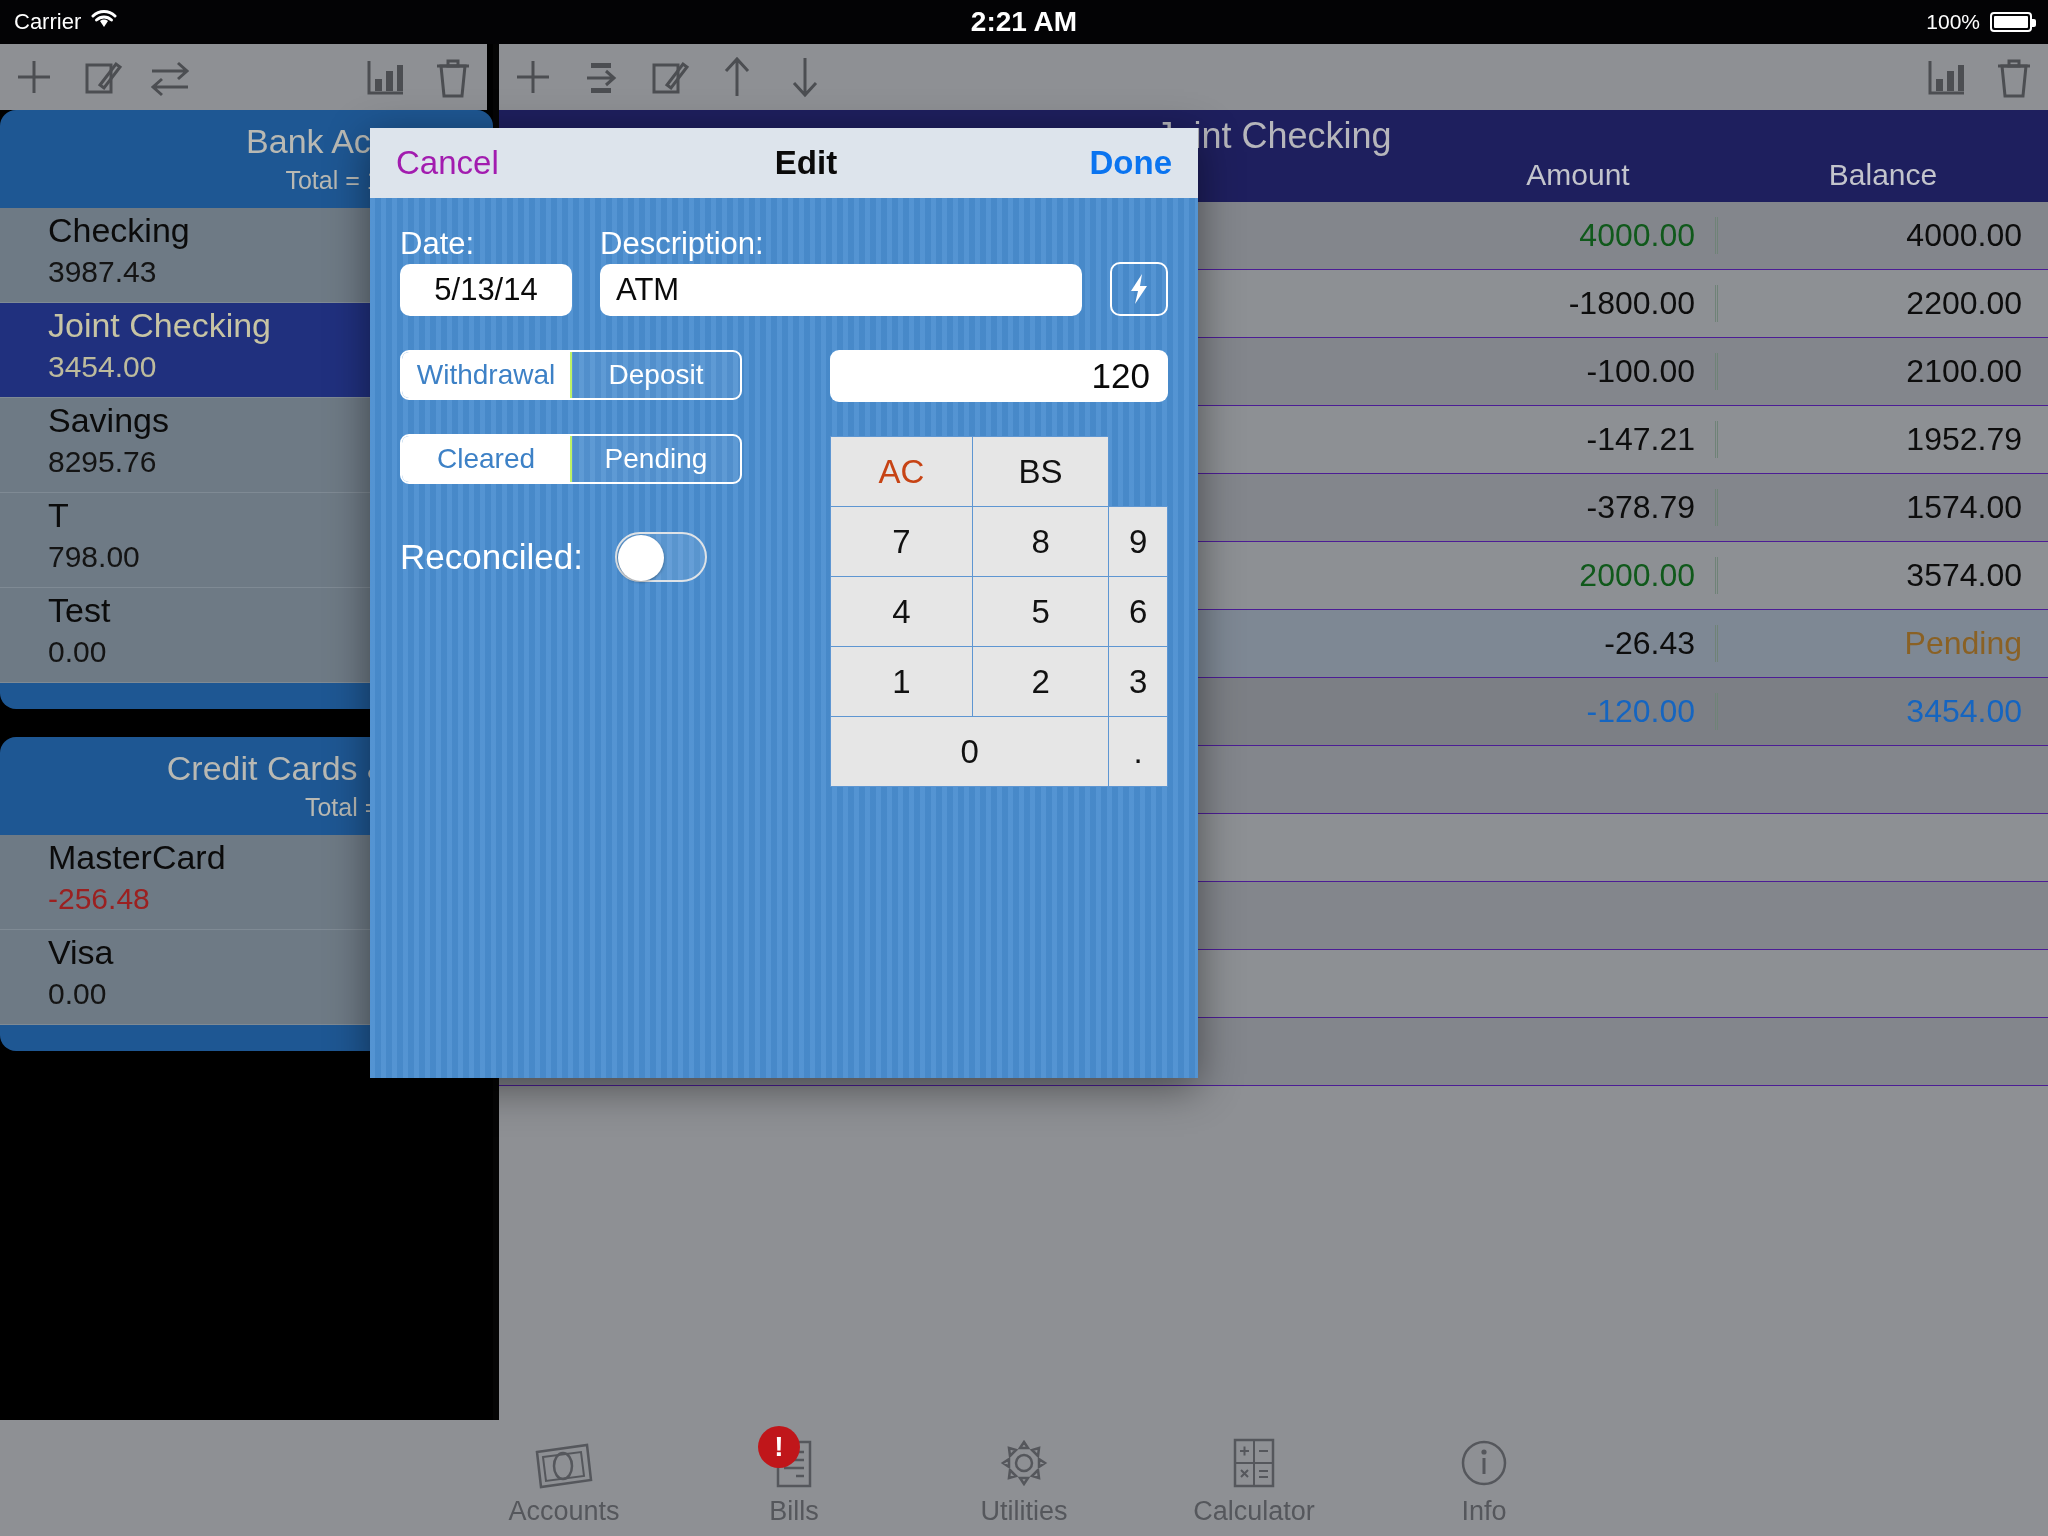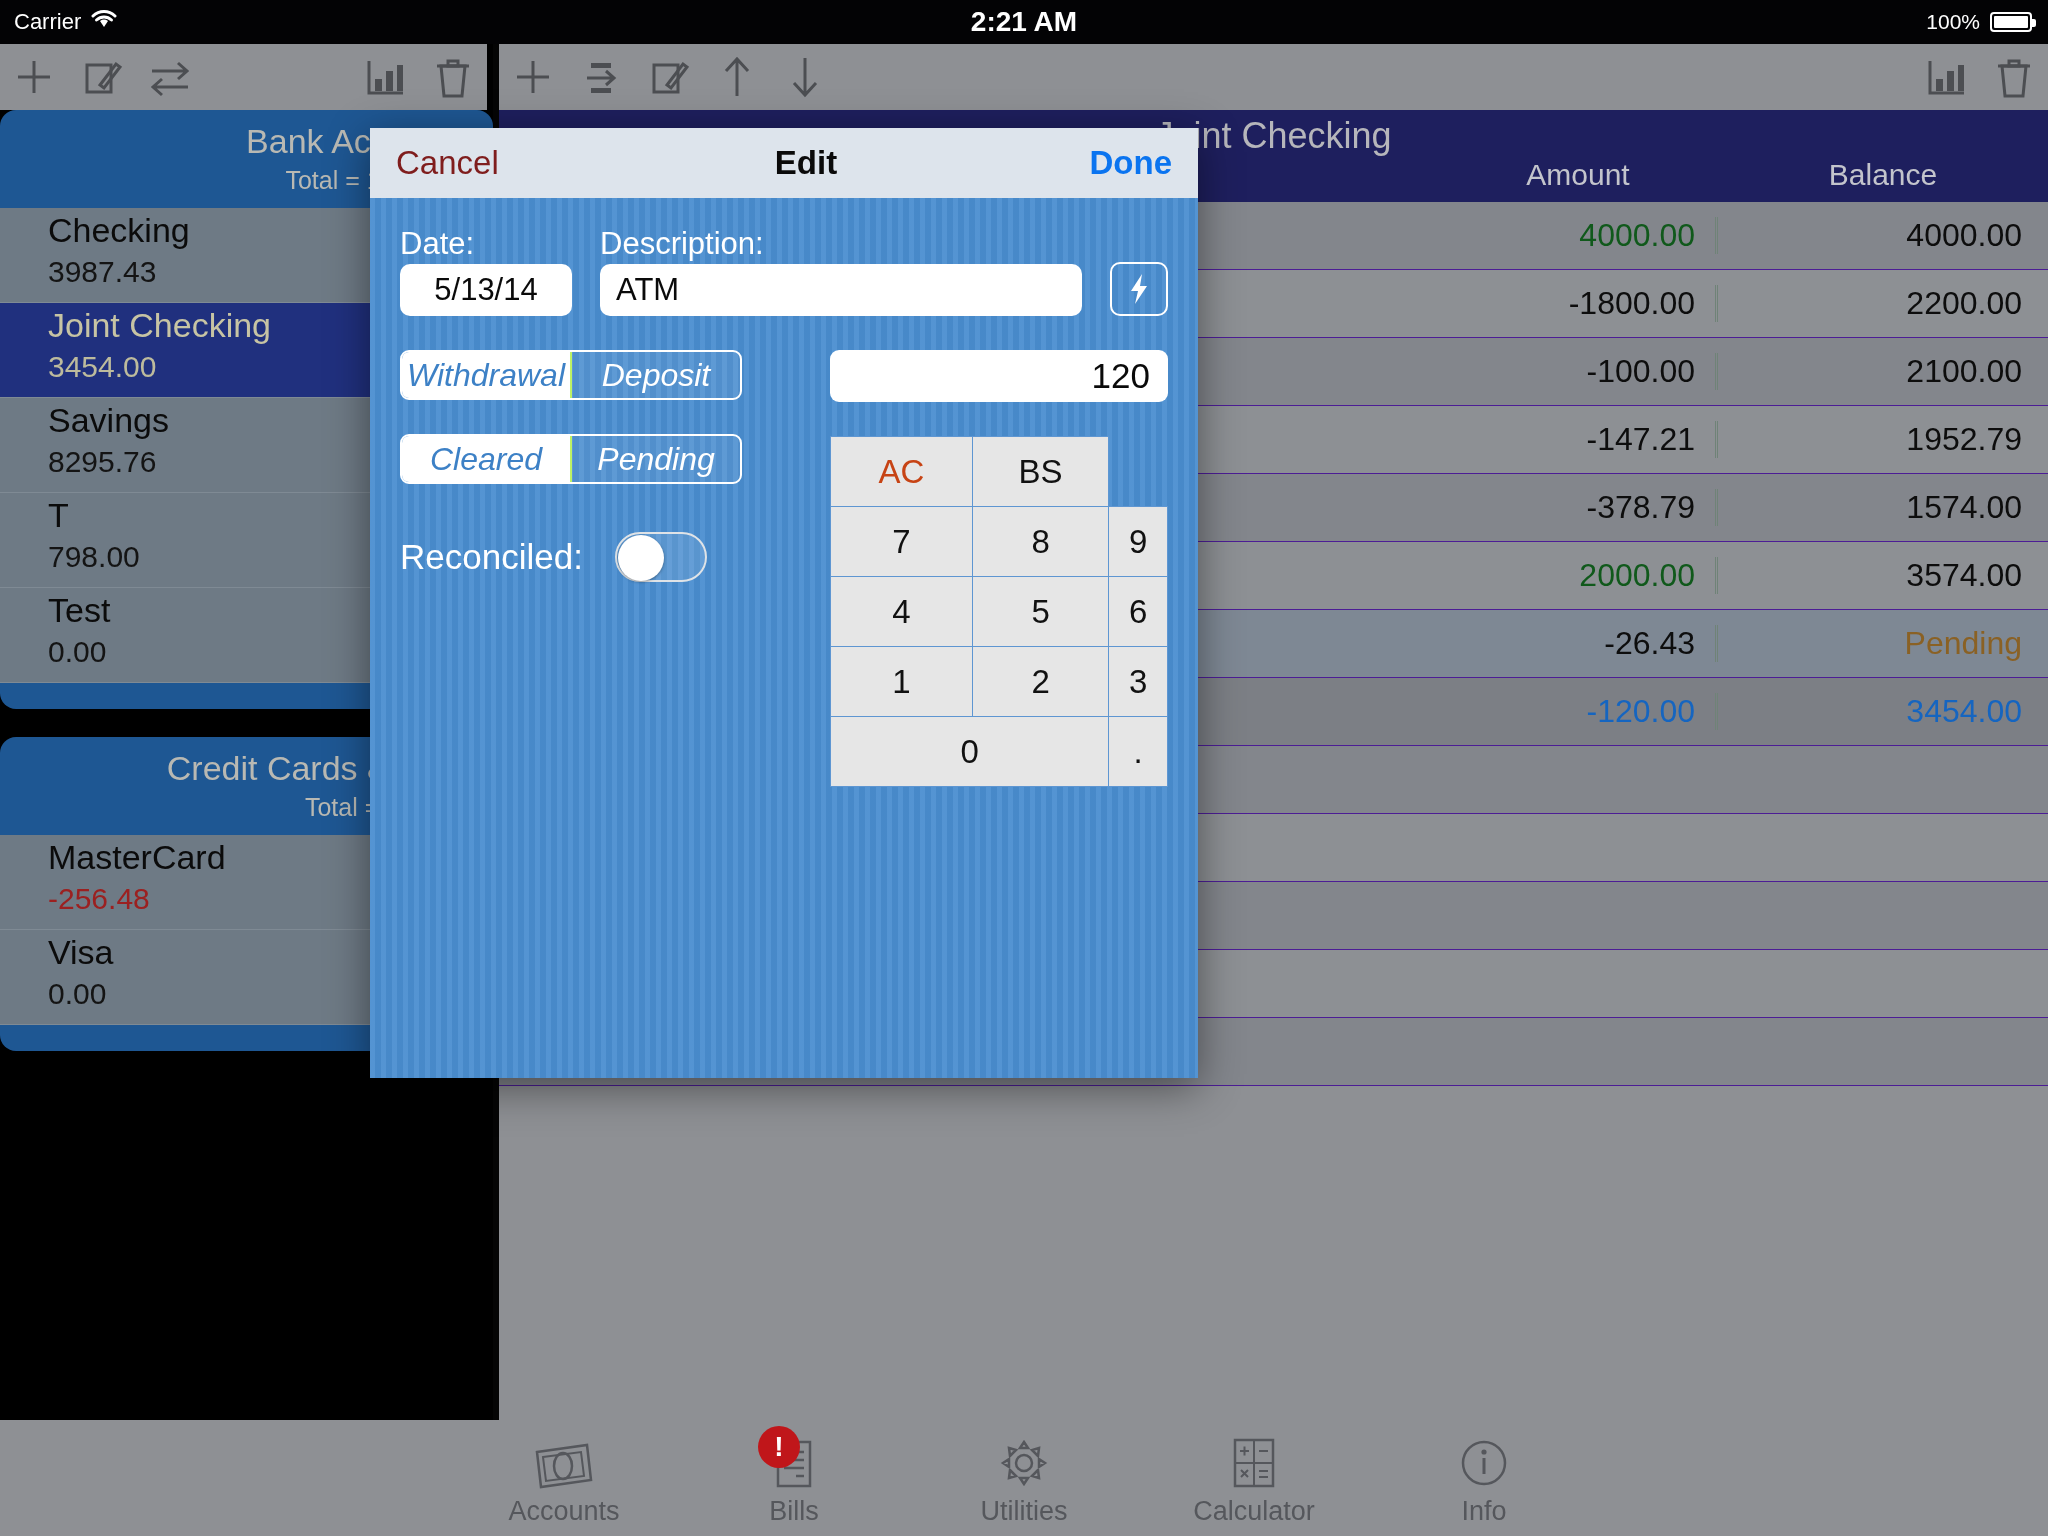--- a/index.html
+++ b/index.html
@@ -91,36 +91,36 @@
   .modal .stripes{
     position:absolute;inset:0;pointer-events:none;
     background:repeating-linear-gradient(90deg,
       rgba(255,255,255,.055) 0px, rgba(255,255,255,.055) 5px,
       rgba(0,0,0,.035) 5px, rgba(0,0,0,.035) 11px);
   }
   .modal-head{
     position:relative;height:70px;background:#dde4ec;display:flex;align-items:center;
     padding:0 26px;z-index:3;
   }
-  .mh-cancel{color:#7f1d1d;font-size:33px;cursor:pointer;}
+  .mh-cancel{color:#a21caf;font-size:33px;cursor:pointer;}
   .mh-title{position:absolute;left:0;width:100%;text-align:center;font-size:33px;font-weight:bold;color:#0a0a0a;padding-left:44px;}
   .mh-done{margin-left:auto;color:#0a74f0;font-size:33px;font-weight:bold;cursor:pointer;z-index:4;}
   .modal-body{position:relative;z-index:2;padding:26px 30px 0 30px;}
 
   .lbl-white{color:#fff;font-size:31px;line-height:40px;}
   .row-1{display:flex;gap:28px;align-items:flex-end;}
   .fld{background:#fff;border-radius:10px;height:52px;display:flex;align-items:center;}
   .fld.date{width:172px;justify-content:center;font-size:31px;color:#0a0a0a;}
   .fld.desc{flex:1;padding-left:16px;font-size:31px;color:#0a0a0a;}
   .bolt-btn{width:58px;height:54px;border:2px solid #fff;border-radius:10px;display:flex;align-items:center;justify-content:center;cursor:pointer;flex:none;}
 
   .row-2{display:flex;gap:88px;margin-top:34px;}
   .left-col{width:348px;}
   .seg{display:flex;border:2px solid #fff;border-radius:9px;overflow:hidden;height:50px;width:342px;}
-  .seg .opt{flex:1;display:flex;align-items:center;justify-content:center;font-size:32px;cursor:pointer;font-style:italic;}
+  .seg .opt{flex:1;display:flex;align-items:center;justify-content:center;font-size:28px;cursor:pointer;}
   .seg .opt.on{background:rgba(255,255,255,.06);color:#fff;}
   .seg .opt.off{background:#fff;color:#3d81c6;}
   .seg .opt.sep{border-left:2px solid #bef264;}
   .seg2{margin-top:34px;}
   .recon{display:flex;align-items:center;gap:32px;margin-top:48px;}
   .recon .lab{color:#fff;font-size:35px;}
   .toggle{width:92px;height:50px;border-radius:25px;border:2px solid #dfe3e7;background:rgba(255,255,255,.1);position:relative;cursor:pointer;}
   .toggle .knob{position:absolute;left:1px;top:1px;width:46px;height:46px;border-radius:50%;background:#fff;box-shadow:0 1px 3px rgba(0,0,0,.35);}
 
   .calc{width:338px;}

